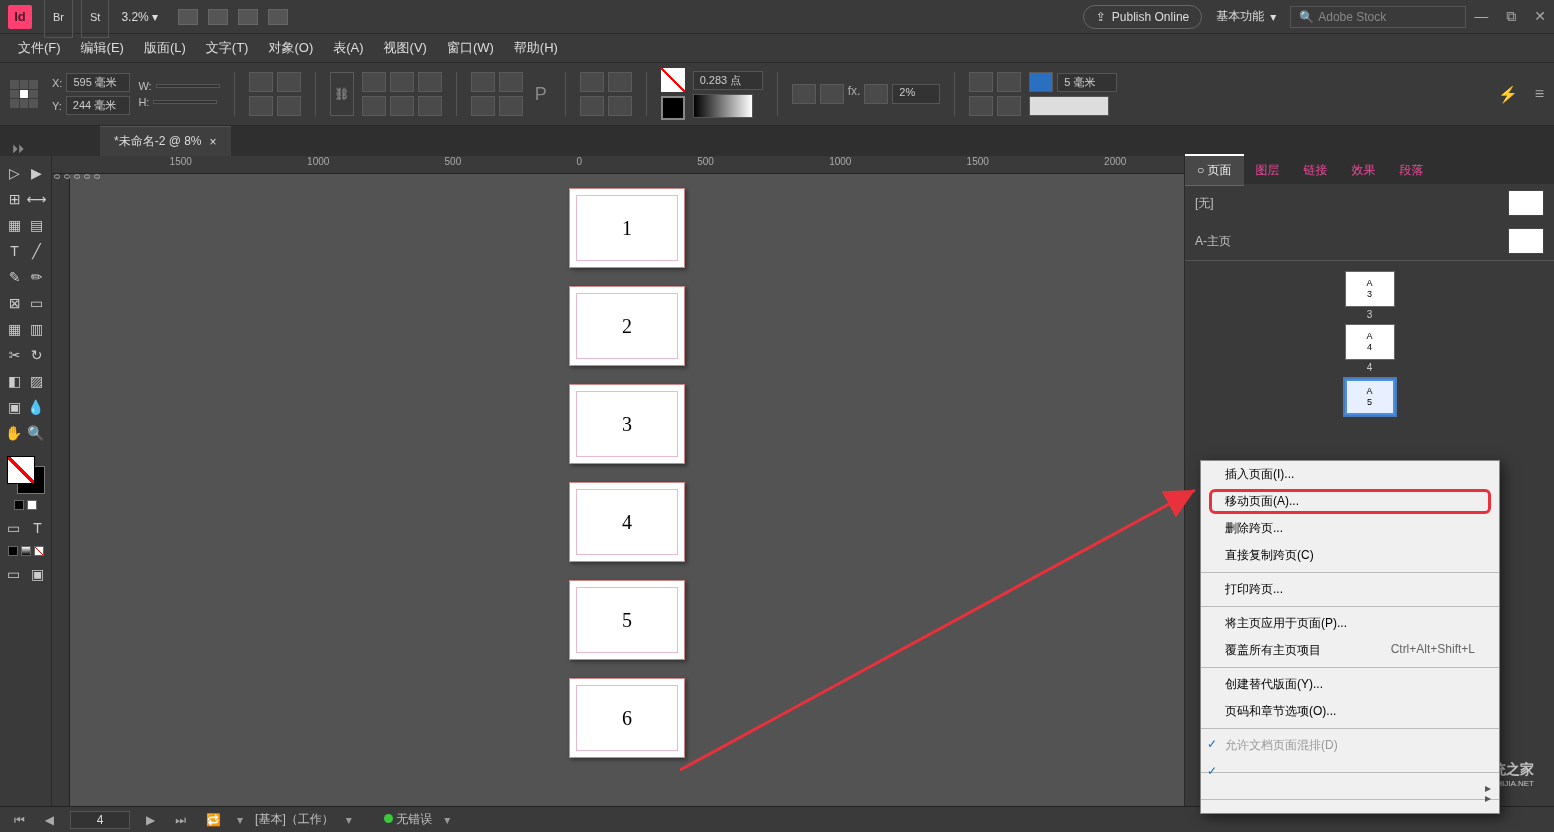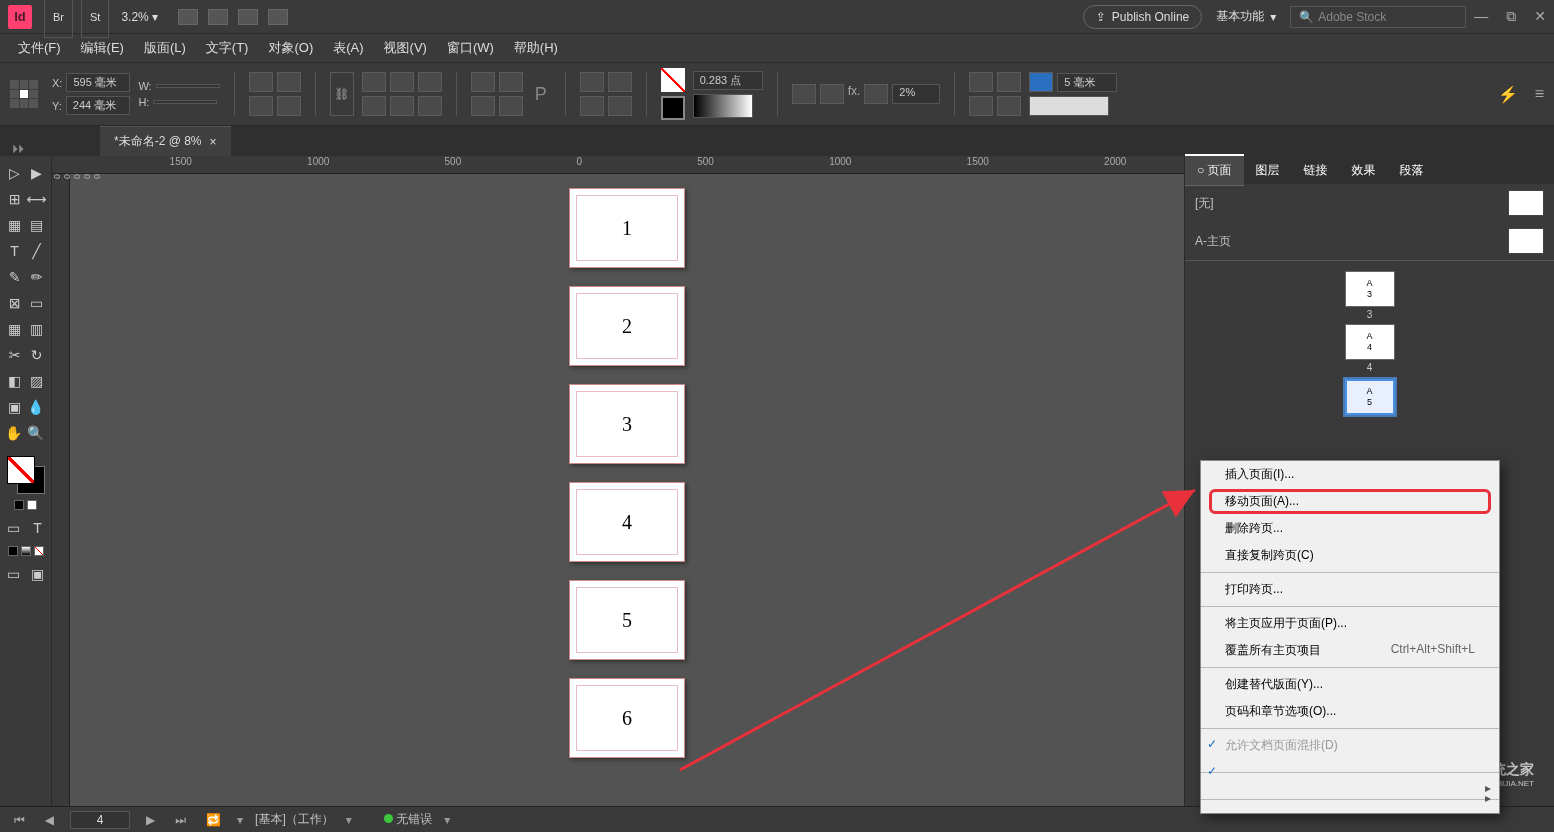--- a/index.html
+++ b/index.html
@@ -44,21 +44,21 @@
 .canvas { flex: 1; background: #535353; position: relative; overflow: hidden; }
 .h-ruler { height: 18px; background: #3a3a3a; display: flex; justify-content: space-around; font-size: 10px; color: #aaa; padding-left: 60px; border-bottom: 1px solid #222; }
 .canvas-inner { display: flex; height: 100%; }
 .v-ruler { width: 18px; background: #3a3a3a; display: flex; flex-direction: column; justify-content: space-around; font-size: 9px; color: #aaa; writing-mode: vertical-lr; border-right: 1px solid #222; }
 .pages-scroll { flex: 1; display: flex; flex-direction: column; align-items: center; gap: 18px; padding-top: 14px; overflow: hidden; }
 .page { width: 116px; height: 80px; background: #fff; border: 1px solid #c88; box-shadow: 2px 2px 4px rgba(0,0,0,0.4); display: flex; align-items: center; justify-content: center; position: relative; }
 .page-num-inner { color: #000; font-size: 20px; font-family: serif; }
 .inner-margin { position: absolute; inset: 6px; border: 1px solid rgba(200,80,130,0.4); }
 .panels { width: 370px; background: #3a3a3a; border-left: 1px solid #2a2a2a; position: relative; }
 .panel-tabstrip { display: flex; background: #2f2f2f; height: 28px; align-items: center; }
-.p-tab { padding: 6px 12px; color: #ffffff; font-size: 12px; }
+.p-tab { padding: 6px 12px; color: #ec4899; font-size: 12px; }
 .p-tab.active { background: #484848; color: #eee; border-top: 2px solid #fff; border-bottom: 1px solid #666; }
 .panel-row { padding: 6px 10px; display: flex; align-items: center; justify-content: space-between; font-size: 12px; }
 .master-thumb { width: 36px; height: 26px; background: #fff; border: 1px solid #444; }
 .pages-list { padding: 10px 0; display: flex; flex-direction: column; align-items: center; gap: 4px; }
 .page-thumb-wrap { display: flex; flex-direction: column; align-items: center; gap: 2px; }
 .page-thumb { width: 50px; height: 36px; background: #fff; border: 1px solid #666; display: flex; flex-direction: column; align-items: center; justify-content: center; font-size: 9px; color: #000; line-height: 1.2; }
 .page-thumb.selected { border: 2px solid #4a90e2; background: #e8f0ff; }
 .bg-selected { background: #4a7ab5; padding: 2px; }
 .page-label { color: #ccc; font-size: 10px; }
 .context-menu { position: absolute; left: 1200px; top: 460px; width: 300px; background: #f0f0f0; border: 1px solid #888; box-shadow: 4px 4px 12px rgba(0,0,0,0.5); z-index: 100; color: #000; font-size: 12px; }

